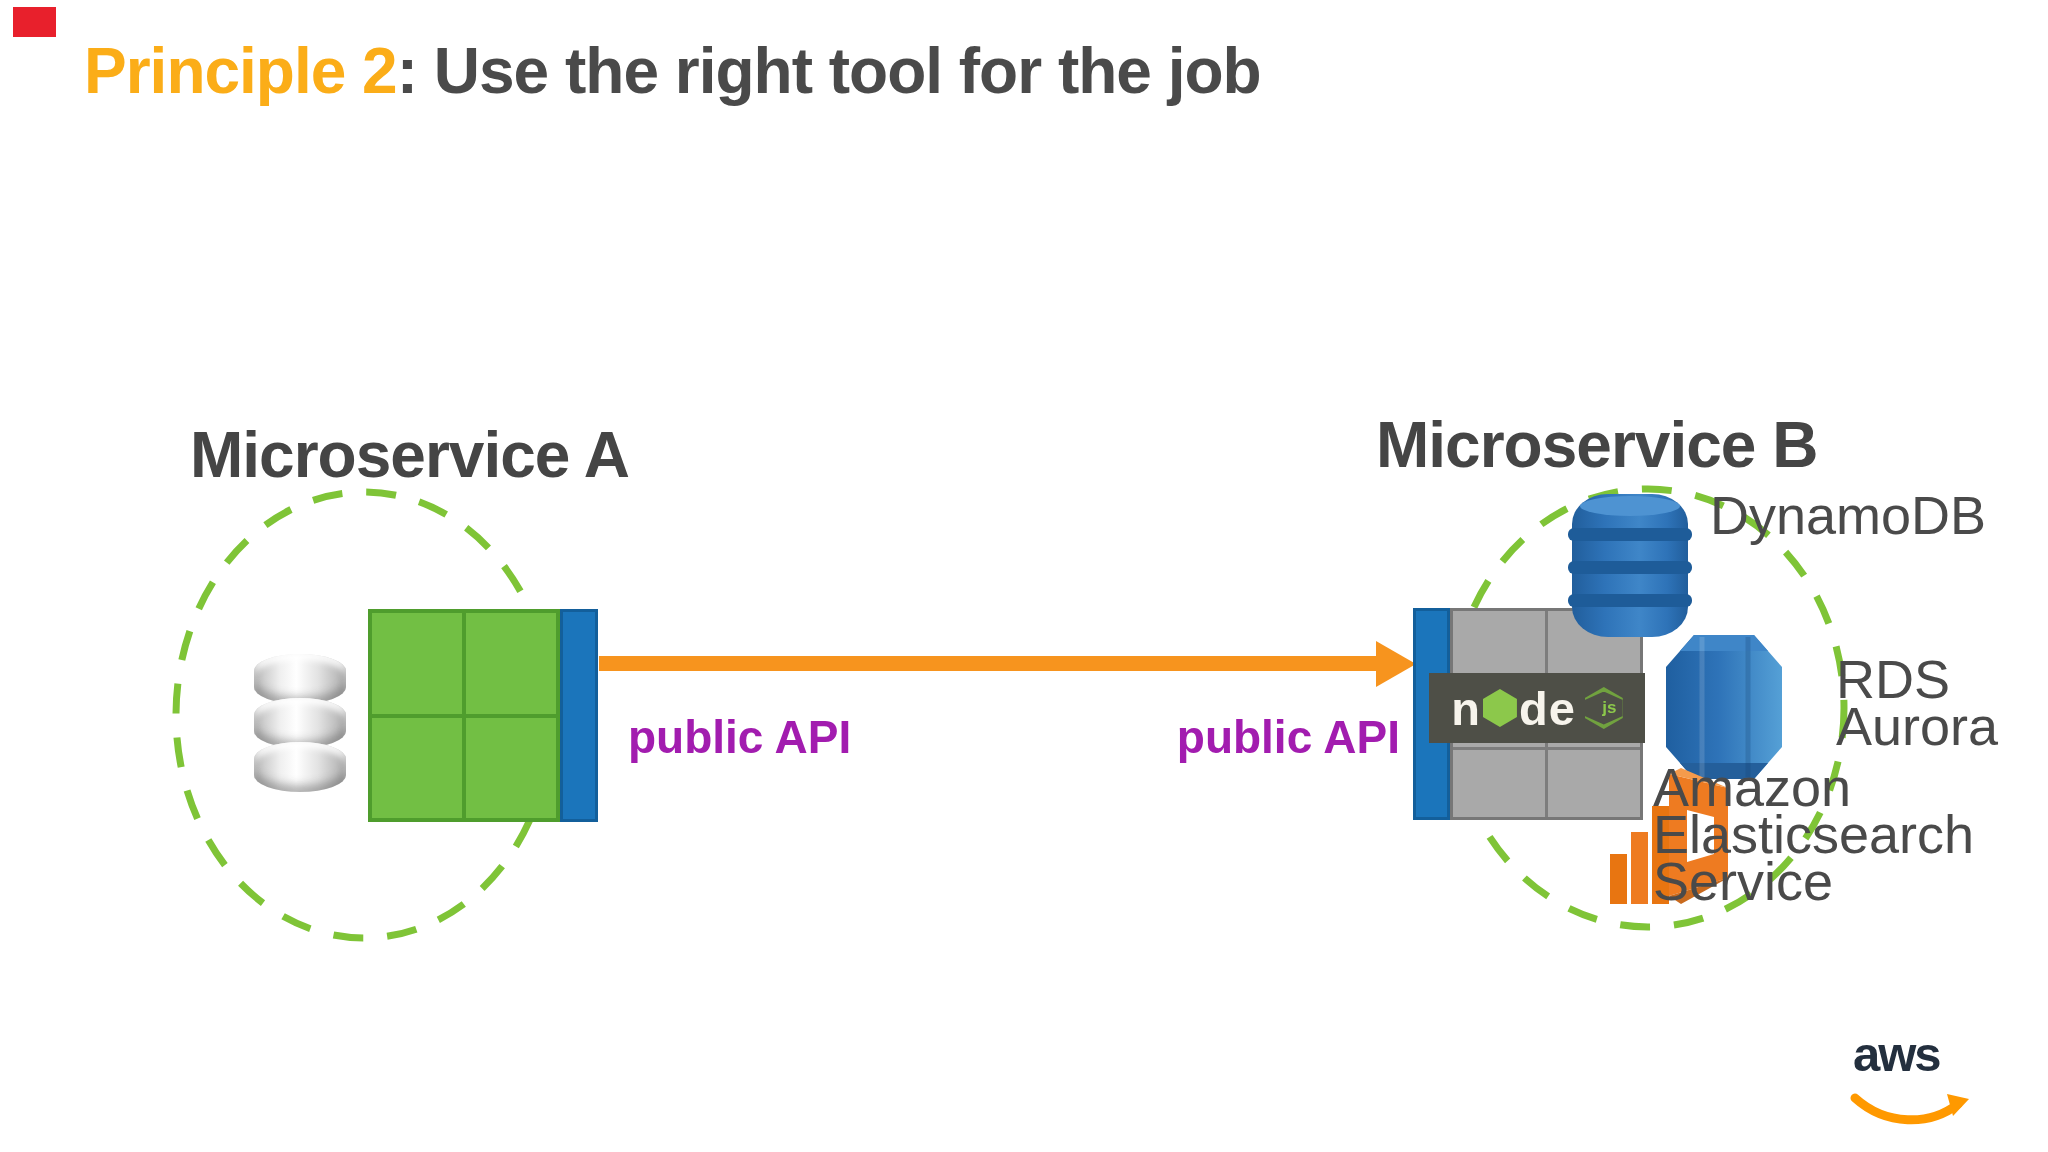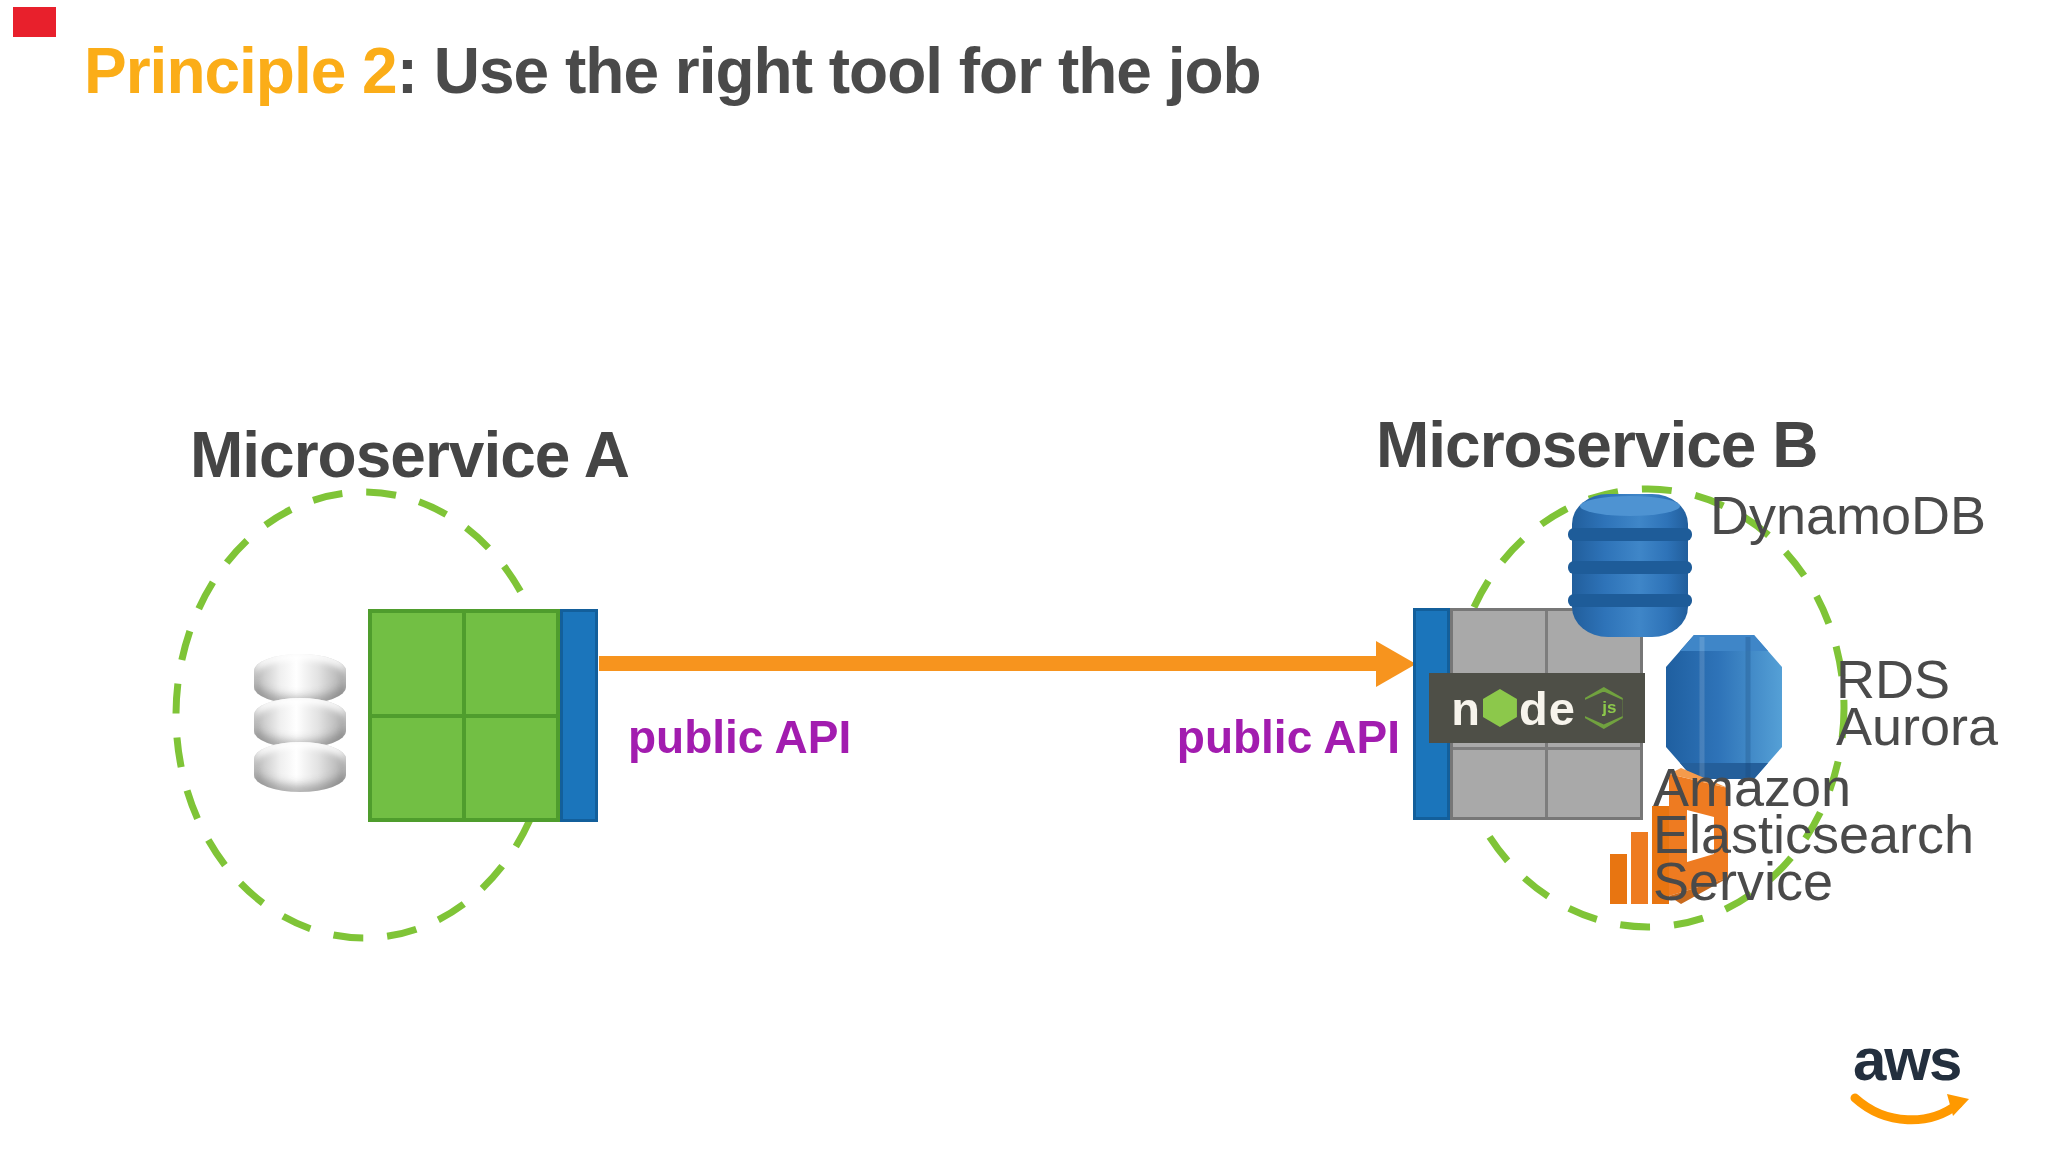--- a/index.html
+++ b/index.html
@@ -67,21 +67,21 @@
   
   .api-label{font-size:46px;font-weight:bold;color:#a21caf;white-space:nowrap;}
   .api-a{left:628px;top:710px;}
   .api-b{left:1150px;top:710px;width:250px;text-align:right;}
   .svc-label{font-size:54px;color:#4A4A4A;line-height:47px;white-space:pre-line;}
   .lbl-dynamo{left:1710px;top:492px;}
   .lbl-rds{left:1836px;top:616px;margin-top:40px;}
   .lbl-es{left:1653px;top:764px;}
 
   
-  .aws-text{left:1853px;top:1030px;font-size:60px;font-weight:bold;letter-spacing:-2px;
+  .aws-text{left:1853px;top:1030px;font-size:49px;font-weight:bold;letter-spacing:-2px;
     color:#232F3E;line-height:1;}
   .aws-smile{left:1850px;top:1092px;}
 </style>
 </head>
 <body>
 
 <div class="abs rec-marker"></div>
 
 <div class="abs page-title">
   <span class="hl">Principle 2</span><span>: Use the right tool for the job</span>

